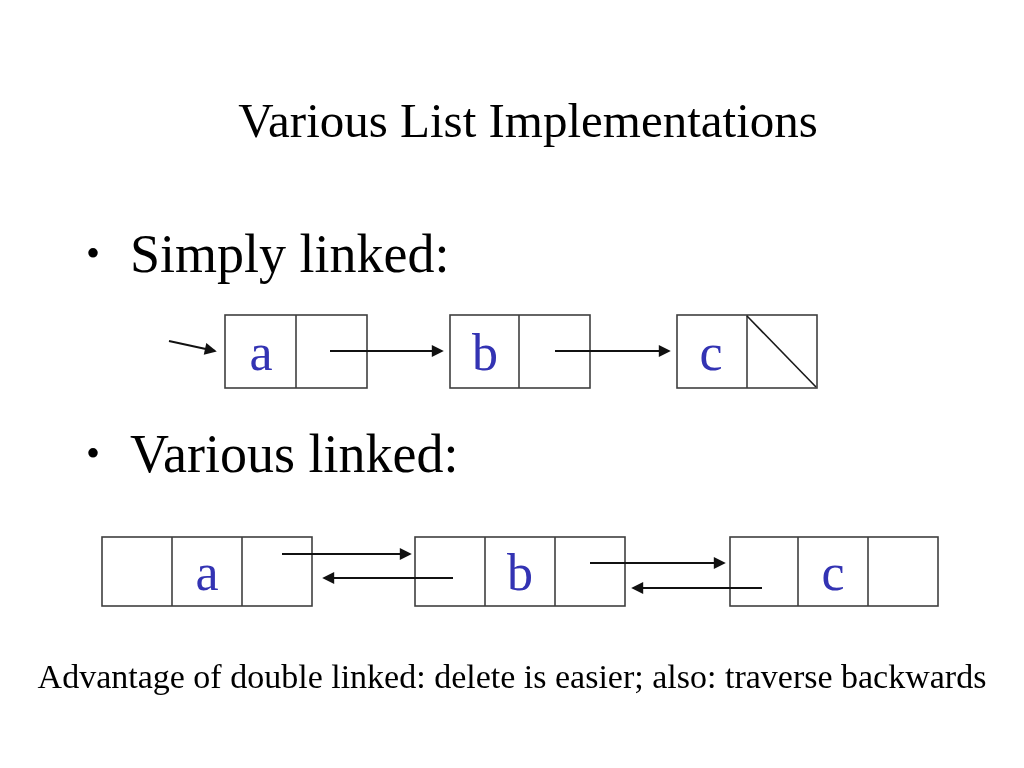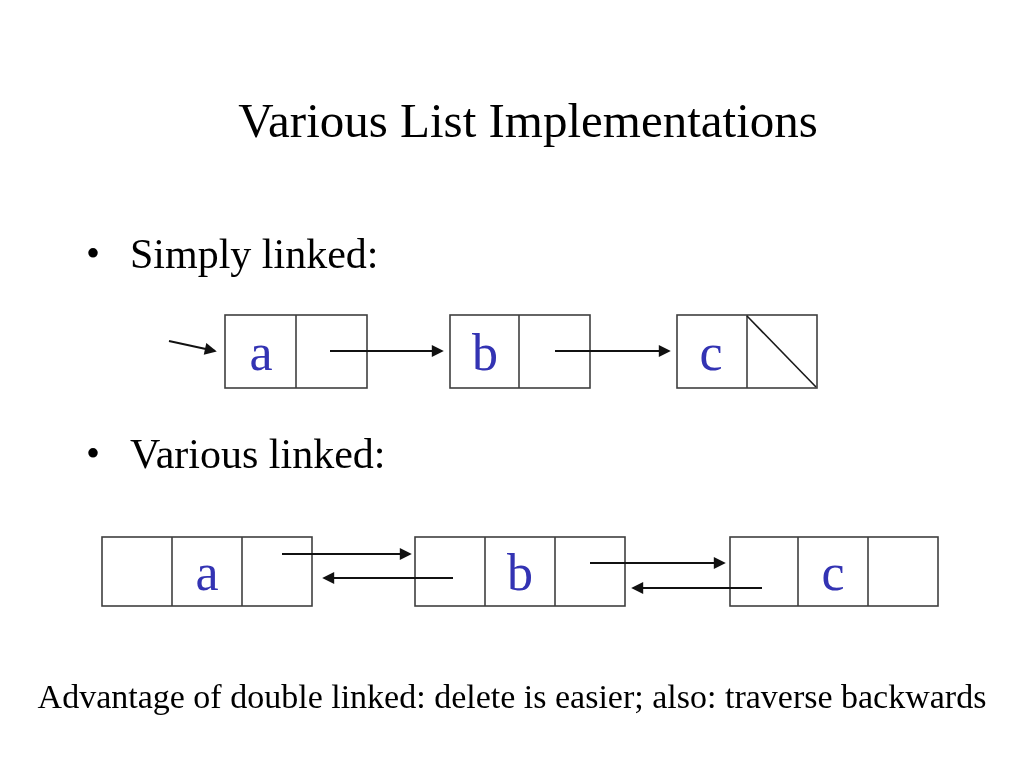--- a/index.html
+++ b/index.html
@@ -42,28 +42,28 @@
     color:var(--text);
     white-space:nowrap;
   }
   .bullet .marker{
     font-size:40px;
     line-height:52px;
     width:44px;
     flex:0 0 44px;
   }
   .bullet .bullet-label{
-    font-size:42px;
+    font-size:54px;
     line-height:52px;
   }
   .bullet-1{ top:228px; }
   .bullet-2{ top:428px; }
   .footer-note{
     position:absolute;
-    left:0; top:678px;
+    left:0; top:658px;
     width:1024px;
     text-align:center;
     font-size:34px;
     color:var(--text);
     white-space:nowrap;
   }
   svg.diagram{
     position:absolute;
     left:0; top:0;
     width:1024px;

